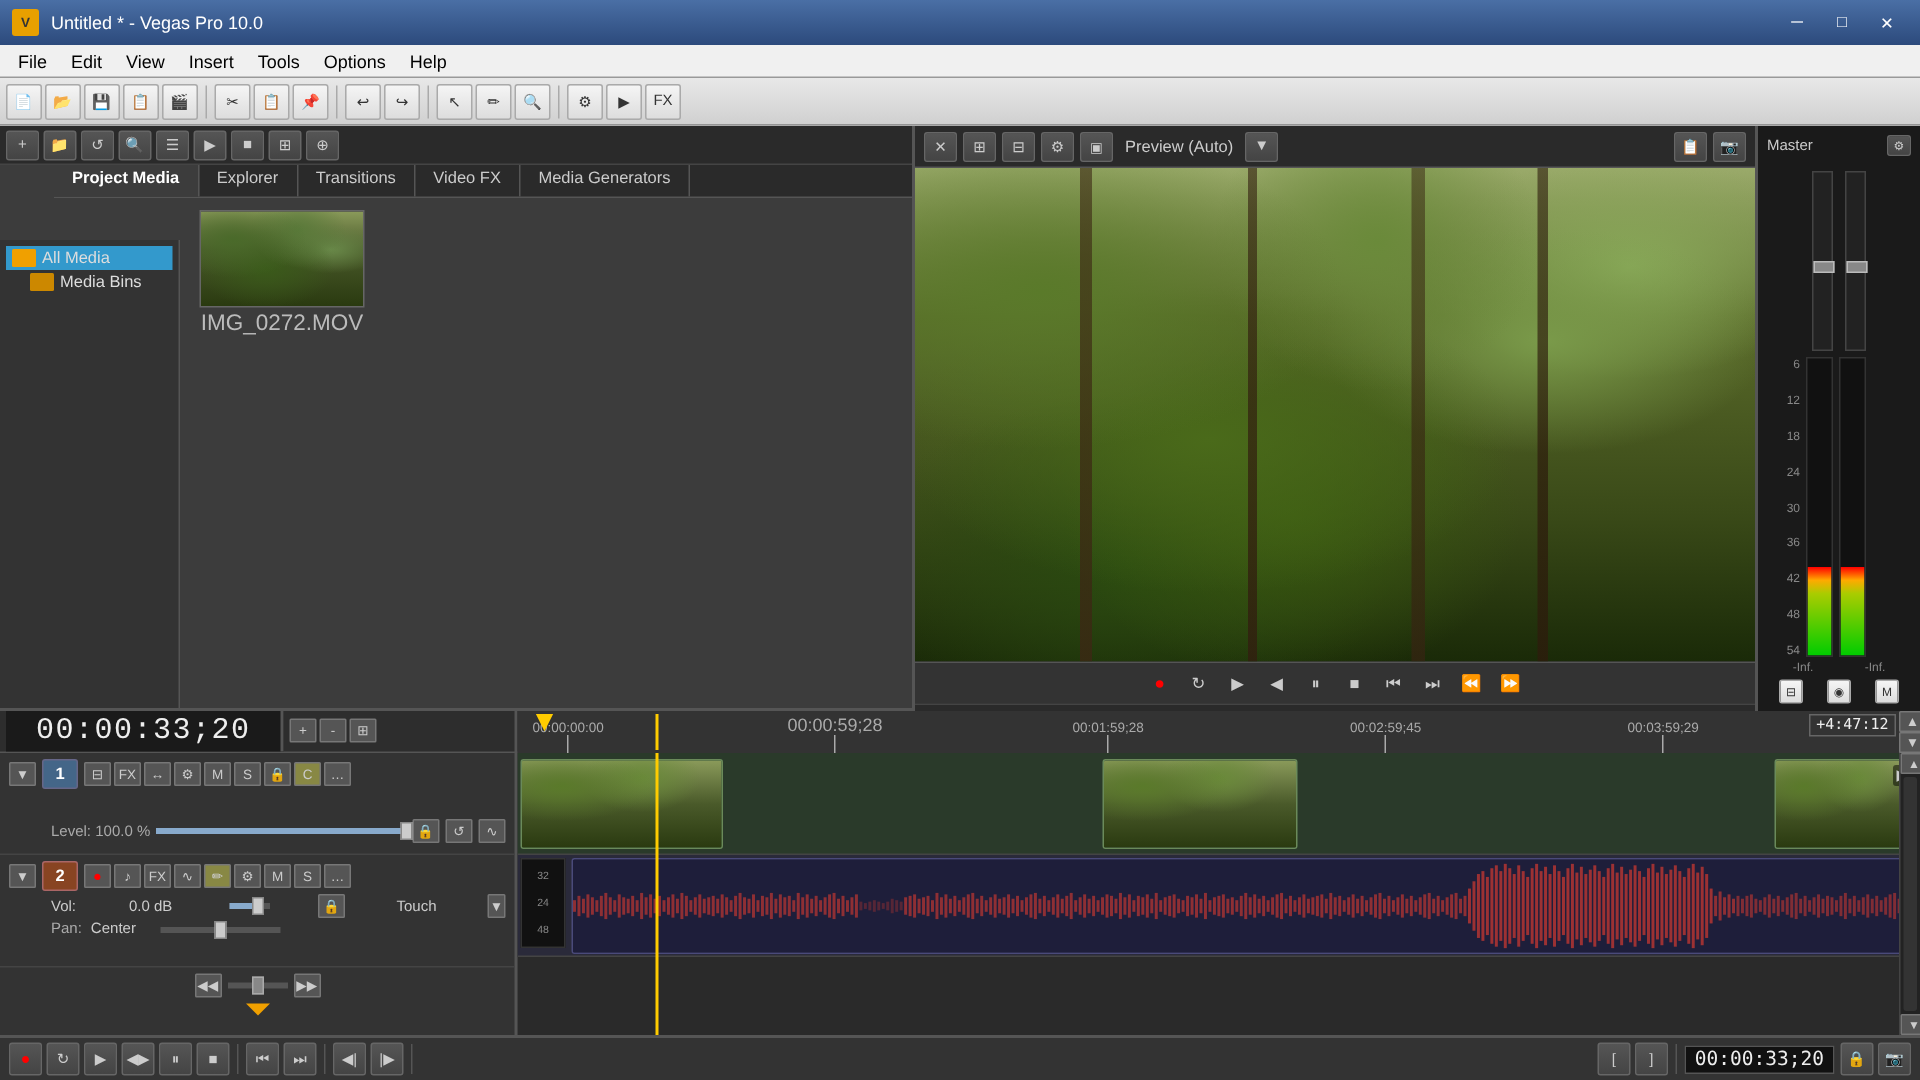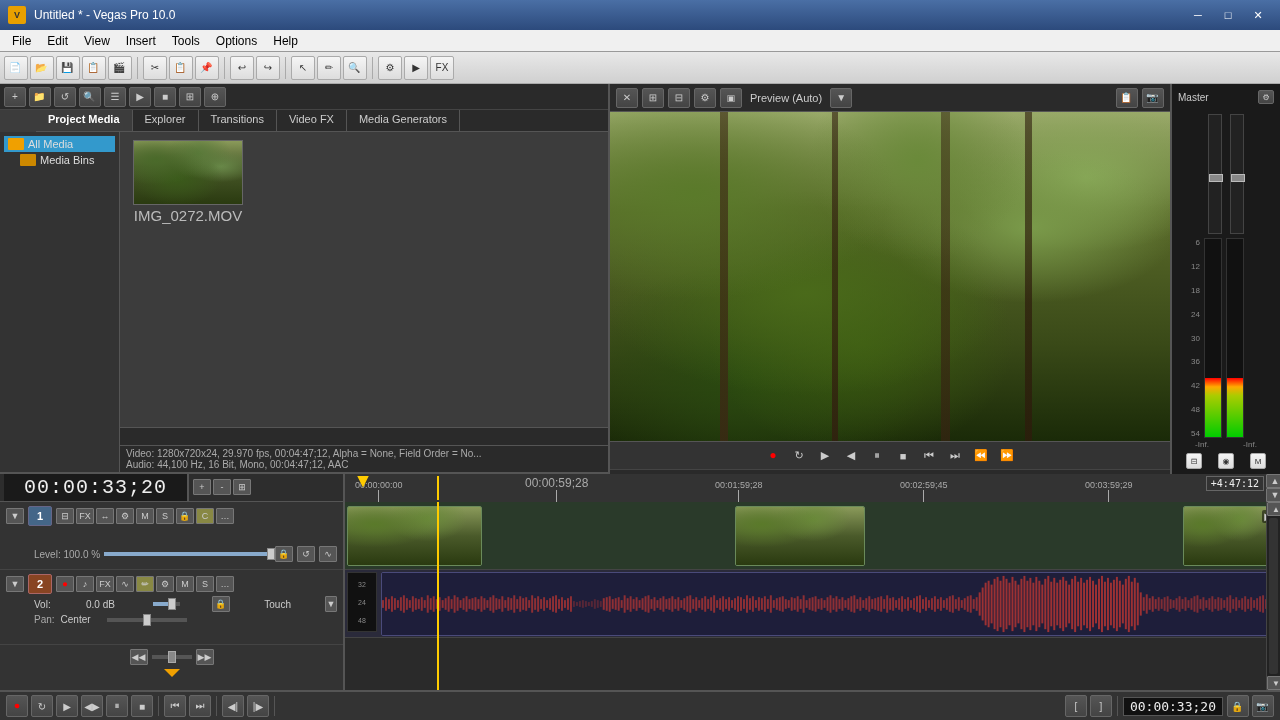--- a/index.html
+++ b/index.html
@@ -125,20 +125,21 @@
       display: flex;
       flex: 1;
       overflow: hidden;
     }
 
     #media-tree {
       width: 120px;
       background: #333;
       border-right: 1px solid #555;
       padding: 4px;
+      margin-top: 28px;
     }
     .tree-item {
       display: flex;
       align-items: center;
       padding: 2px 4px;
       cursor: pointer;
       font-size: 11px;
       gap: 4px;
     }
     .tree-item.selected { background: #3399cc; }
@@ -792,26 +793,20 @@
         <div class="media-panel-body">
           <div id="media-files">
             <div class="media-thumbnail-container">
               <div class="media-thumb">
                 <div class="media-thumb-img"></div>
               </div>
               <div class="media-filename">IMG_0272.MOV</div>
             </div>
           </div>
 
-          <div id="left-panel-bottom">
-            <div style="position:absolute;bottom:0;left:0;right:0;padding:2px 6px;font-size:10px;color:#aaa;background:#2a2a2a;border-top:1px solid #555;">
-              <div>Video: 1280x720x24, 29.970 fps, 00:04:47;12, Alpha = None, Field Order = No...</div>
-              <div>Audio: 44,100 Hz, 16 Bit, Mono, 00:04:47;12, AAC</div>
-            </div>
-          </div>
         </div>
       </div>
     </div>
 
     <div id="right-panel">
       <div id="right-panel-container">
         <div id="preview-main">
 
           <div id="preview-header">
             <div class="panel-tb-btn">✕</div>

